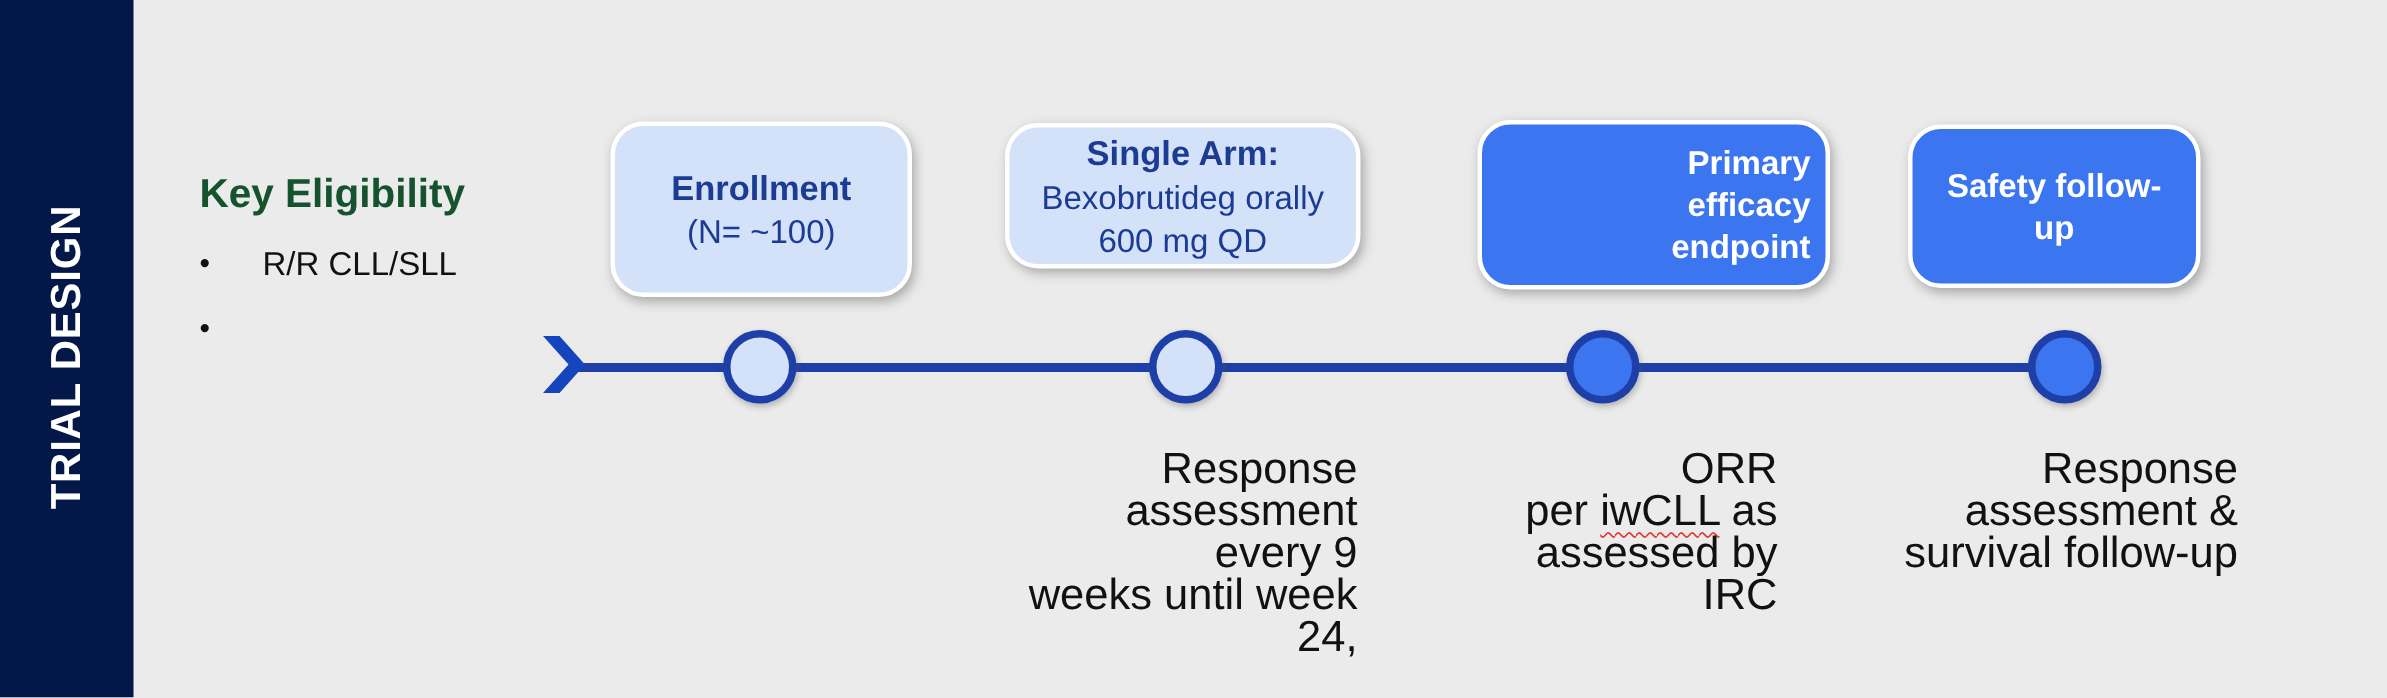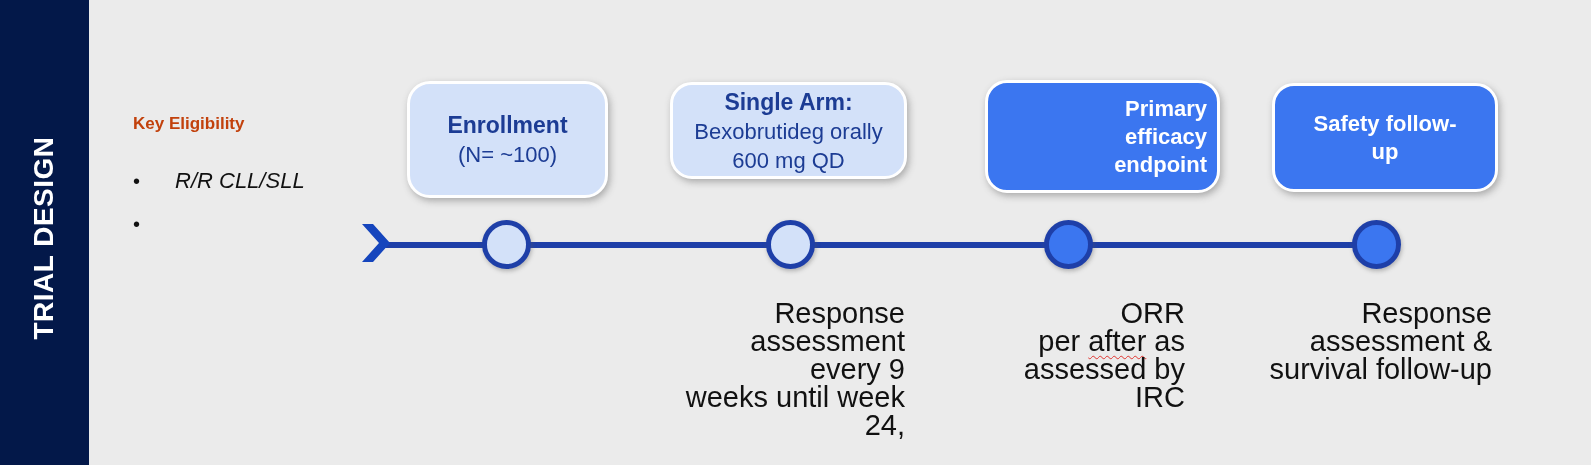--- a/index.html
+++ b/index.html
@@ -23,48 +23,48 @@
   .sidebar{position:absolute;left:0;top:0;width:89px;height:465px;background:var(--c-sidebar_bg);}
   .sidebar-title{
     position:absolute;left:44px;top:238px;
     transform:translate(-50%,-50%) rotate(-90deg);
     white-space:nowrap;color:var(--c-sidebar_text);
     font-size:28px;font-weight:bold;letter-spacing:0.5px;
   }
 
   
   .eligibility{position:absolute;left:133px;top:114px;width:240px;color:var(--c-body_text);}
-  .eligibility h2{font-size:17px;font-weight:bold;color:#c2410c;margin-bottom:33px;}
+  .eligibility h2{font-size:27px;font-weight:bold;color:#14532d;margin-bottom:17px;}
   .bullet-row{display:flex;font-size:22px;line-height:28px;margin-bottom:15px;}
   .bullet-dot{width:42px;flex:0 0 42px;font-size:20px;}
-  .bullet-text{flex:1;font-style:italic;}
+  .bullet-text{flex:1;}
   .wavy{
     text-decoration-line:underline;
     text-decoration-style:wavy;
     text-decoration-color:var(--c-misspell_red);
     text-decoration-thickness:1px;
     text-underline-offset:4px;
   }
 
   
   .flow-box{
     position:absolute;border:3px solid #fff;border-radius:22px;
     display:flex;flex-direction:column;justify-content:center;align-items:center;
     text-align:center;box-shadow:2px 3px 7px rgba(90,90,90,0.45);
     padding:6px 10px;
   }
   .flow-box.light{background:var(--c-light_box_fill);color:var(--c-box_text_blue);}
   .flow-box.dark{background:var(--c-dark_box_fill);color:#fff;}
   .flow-box .bx-title{font-weight:bold;font-size:23px;line-height:30px;}
   .flow-box .bx-line{font-size:22px;line-height:29px;}
   .flow-box.dark .bx-line{font-weight:bold;line-height:28px;}
-  .box-1{left:407px;top:81px;width:201px;height:117px;border-radius:23px;}
+  .box-1{left:407px;top:81px;width:201px;height:117px;}
   .box-2{left:670px;top:82px;width:237px;height:97px;}
   .box-3{left:985px;top:80px;width:235px;height:113px;align-items:flex-end;}
-  .box-4{left:1272px;top:83px;width:226px;height:109px;}
+  .box-4{left:1272px;top:83px;width:195px;height:109px;}
 
   
   .timeline-line{
     position:absolute;left:383px;top:242px;width:995px;height:6px;
     background:var(--c-timeline_blue);border-radius:3px;z-index:1;
   }
   .chevron{position:absolute;left:362px;top:224px;width:28px;height:38px;z-index:2;}
   .node{
     position:absolute;top:220px;width:49px;height:49px;border-radius:50%;
     border:5px solid var(--c-timeline_blue);z-index:3;
@@ -134,21 +134,21 @@
   <div class="node dark node-3"></div>
   <div class="node dark node-4"></div>
 
   <div class="note note-2">
     <span>Response</span><br>
     <span>assessment every 9</span><br>
     <span>weeks until week 24,</span><br>
   </div>
   <div class="note note-3">
     <span>ORR</span><br>
-    <span>per </span><span class="wavy">after</span><span> as</span><br>
+    <span>per </span><span class="wavy">iwCLL</span><span> as</span><br>
     <span>assessed by IRC</span>
   </div>
   <div class="note note-4">
     <span>Response</span><br>
     <span>assessment &amp;</span><br>
     <span>survival follow-up</span>
   </div>
 
 </div>
 

